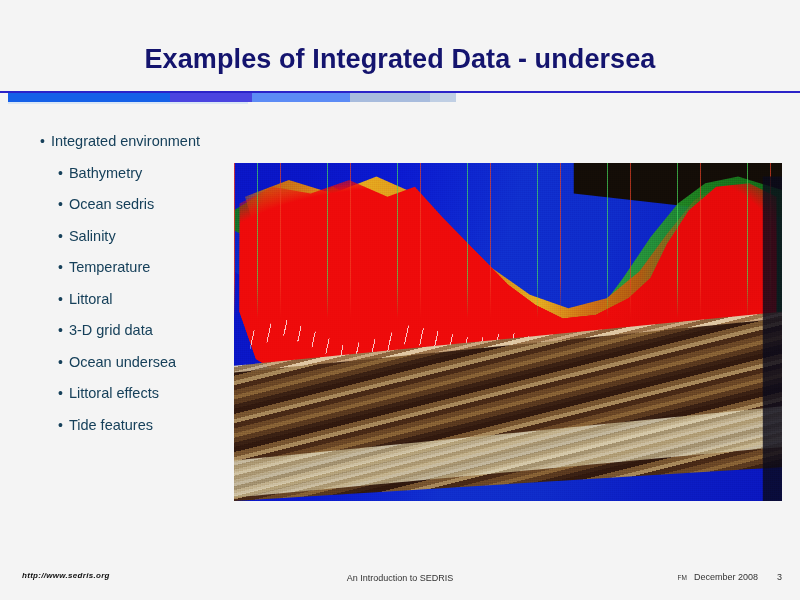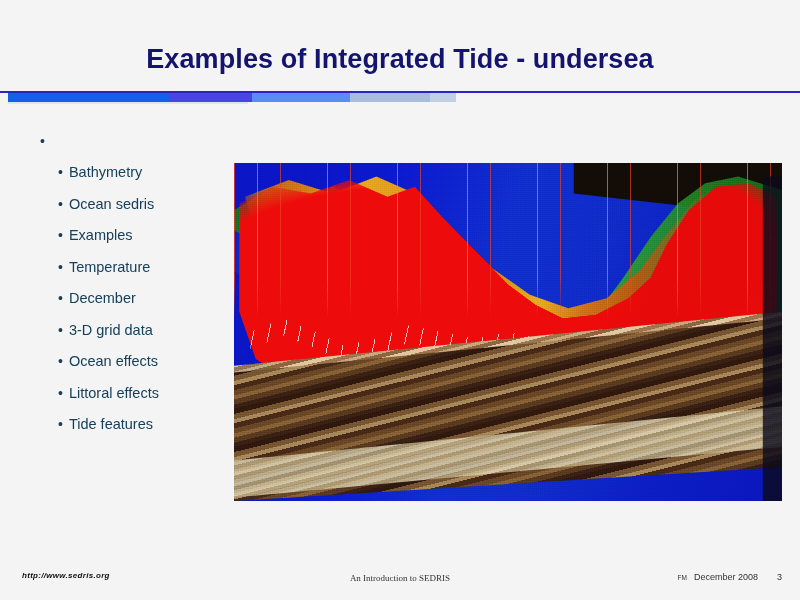--- a/index.html
+++ b/index.html
@@ -288,21 +288,20 @@
     letter-spacing: 0.3px;
   }
   #footer-center {
     position: absolute;
     left: 0;
     top: 573px;
     width: 800px;
     text-align: center;
     font-size: 9px;
     color: #333333;
-    font-family: Liberation Serif, serif;
   }
   #footer-right {
     position: absolute;
     right: 18px;
     top: 572px;
     display: flex;
     align-items: baseline;
     gap: 7px;
     font-size: 9px;
     color: #333333;
@@ -312,63 +311,64 @@
     font-size: 6.5px;
     color: #333333;
     position: relative;
     top: -0.5px;
   }
   #footer-page { margin-left: 12px; }
 </style>
 </head>
 <body style="background: rgb(244, 244, 244);">
 
-<div id="slide-title" style="color: rgb(20, 20, 110);">Examples of Integrated Tide - undersea</div>
+<div id="slide-title" style="color: rgb(20, 20, 110);">Examples of Integrated Data - undersea</div>
 
 <div id="title-rule" style="background: rgb(43, 35, 200);"></div>
 <div id="title-bar-segments">
     <div class="bar-seg" style="width: 162px; background: rgb(21, 96, 232);"></div>
     <div class="bar-seg" style="width: 82px; background: rgb(74, 68, 224);"></div>
     <div class="bar-seg" style="width: 98px; background: rgb(92, 139, 245);"></div>
     <div class="bar-seg" style="width: 80px; background: rgb(168, 188, 221);"></div>
     <div class="bar-seg" style="width: 26px; background: rgb(192, 207, 228);"></div>
   </div>
 <div id="title-bar-underline"></div>
 
 <div id="bullet-list">
     <div class="bullet-row level-1" style="color: rgb(22, 64, 90);">
       <span class="bullet-dot" style="color: rgb(22, 64, 90);">•</span>
+      <span class="bullet-text">Integrated environment</span>
     </div>
     <div class="bullet-row level-2" style="color: rgb(22, 64, 90);">
       <span class="bullet-dot" style="color: rgb(22, 64, 90);">•</span>
       <span class="bullet-text">Bathymetry</span>
     </div>
     <div class="bullet-row level-2" style="color: rgb(22, 64, 90);">
       <span class="bullet-dot" style="color: rgb(22, 64, 90);">•</span>
       <span class="bullet-text">Ocean sedris</span>
     </div>
     <div class="bullet-row level-2" style="color: rgb(22, 64, 90);">
       <span class="bullet-dot" style="color: rgb(22, 64, 90);">•</span>
-      <span class="bullet-text">Examples</span>
+      <span class="bullet-text">Salinity</span>
     </div>
     <div class="bullet-row level-2" style="color: rgb(22, 64, 90);">
       <span class="bullet-dot" style="color: rgb(22, 64, 90);">•</span>
       <span class="bullet-text">Temperature</span>
     </div>
     <div class="bullet-row level-2" style="color: rgb(22, 64, 90);">
       <span class="bullet-dot" style="color: rgb(22, 64, 90);">•</span>
-      <span class="bullet-text">December</span>
+      <span class="bullet-text">Littoral</span>
     </div>
     <div class="bullet-row level-2" style="color: rgb(22, 64, 90);">
       <span class="bullet-dot" style="color: rgb(22, 64, 90);">•</span>
       <span class="bullet-text">3-D grid data</span>
     </div>
     <div class="bullet-row level-2" style="color: rgb(22, 64, 90);">
       <span class="bullet-dot" style="color: rgb(22, 64, 90);">•</span>
-      <span class="bullet-text">Ocean effects</span>
+      <span class="bullet-text">Ocean undersea</span>
     </div>
     <div class="bullet-row level-2" style="color: rgb(22, 64, 90);">
       <span class="bullet-dot" style="color: rgb(22, 64, 90);">•</span>
       <span class="bullet-text">Littoral effects</span>
     </div>
     <div class="bullet-row level-2" style="color: rgb(22, 64, 90);">
       <span class="bullet-dot" style="color: rgb(22, 64, 90);">•</span>
       <span class="bullet-text">Tide features</span>
     </div>
   </div>

